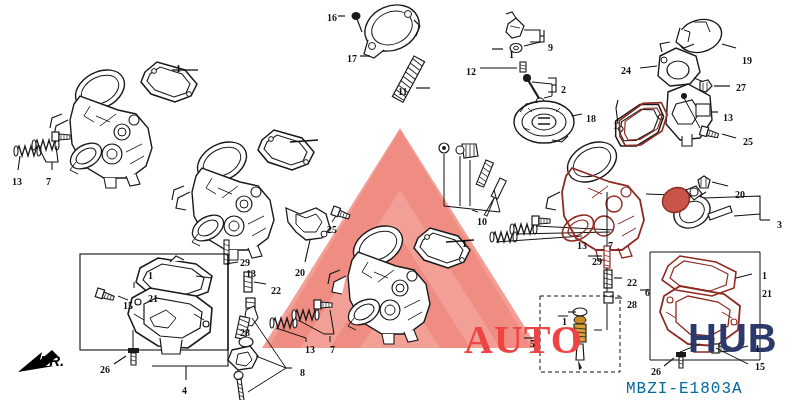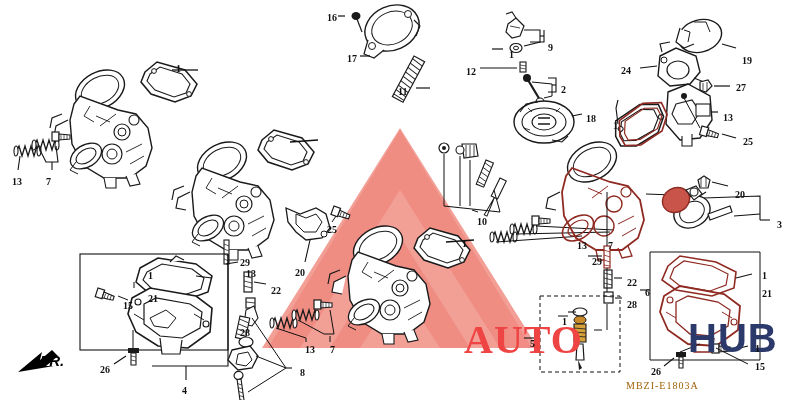--- a/index.html
+++ b/index.html
@@ -2,22 +2,22 @@
 <html><head>
 <meta charset="utf-8">
 <style>
   html,body{margin:0;padding:0;background:#fff;}
   body{width:800px;height:400px;overflow:hidden;position:relative;
        font-family:"Liberation Serif",serif;background:#fff;}
   #stage{position:absolute;left:0;top:0;width:800px;height:400px;overflow:hidden;}
   svg.layer{position:absolute;left:0;top:0;width:800px;height:400px;}
   .lbl{position:absolute;font-family:"Liberation Serif",serif;font-size:10px;
        font-weight:700;color:#111;white-space:nowrap;letter-spacing:0px;}
-  .code{position:absolute;font-family:Liberation Serif, serif;font-size:10px;
-        color:#a16207;letter-spacing:1px;white-space:nowrap;}
+  .code{position:absolute;font-family:Liberation Mono, monospace;font-size:16px;
+        color:#0369a1;letter-spacing:1px;white-space:nowrap;}
   .fr{position:absolute;font-family:"Liberation Sans",sans-serif;font-size:15px;
       font-weight:700;font-style:italic;color:#000;}
   .wm-text{position:absolute;font-family:"Liberation Sans",sans-serif;
            font-weight:700;font-size:40px;letter-spacing:1px;white-space:nowrap;}
   .wmA{color:#ef4444;font-family:Liberation Serif, serif;}
   .wmB{color:#e8625a;}
   .wmC{color:#2b3a6b;}
 </style>
 </head>
 <body>

